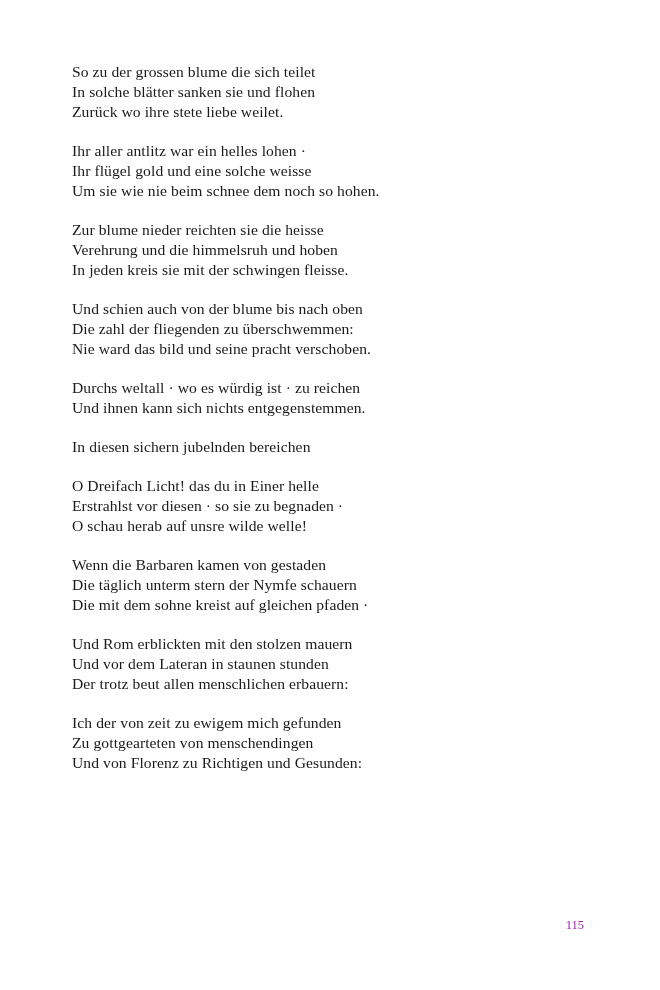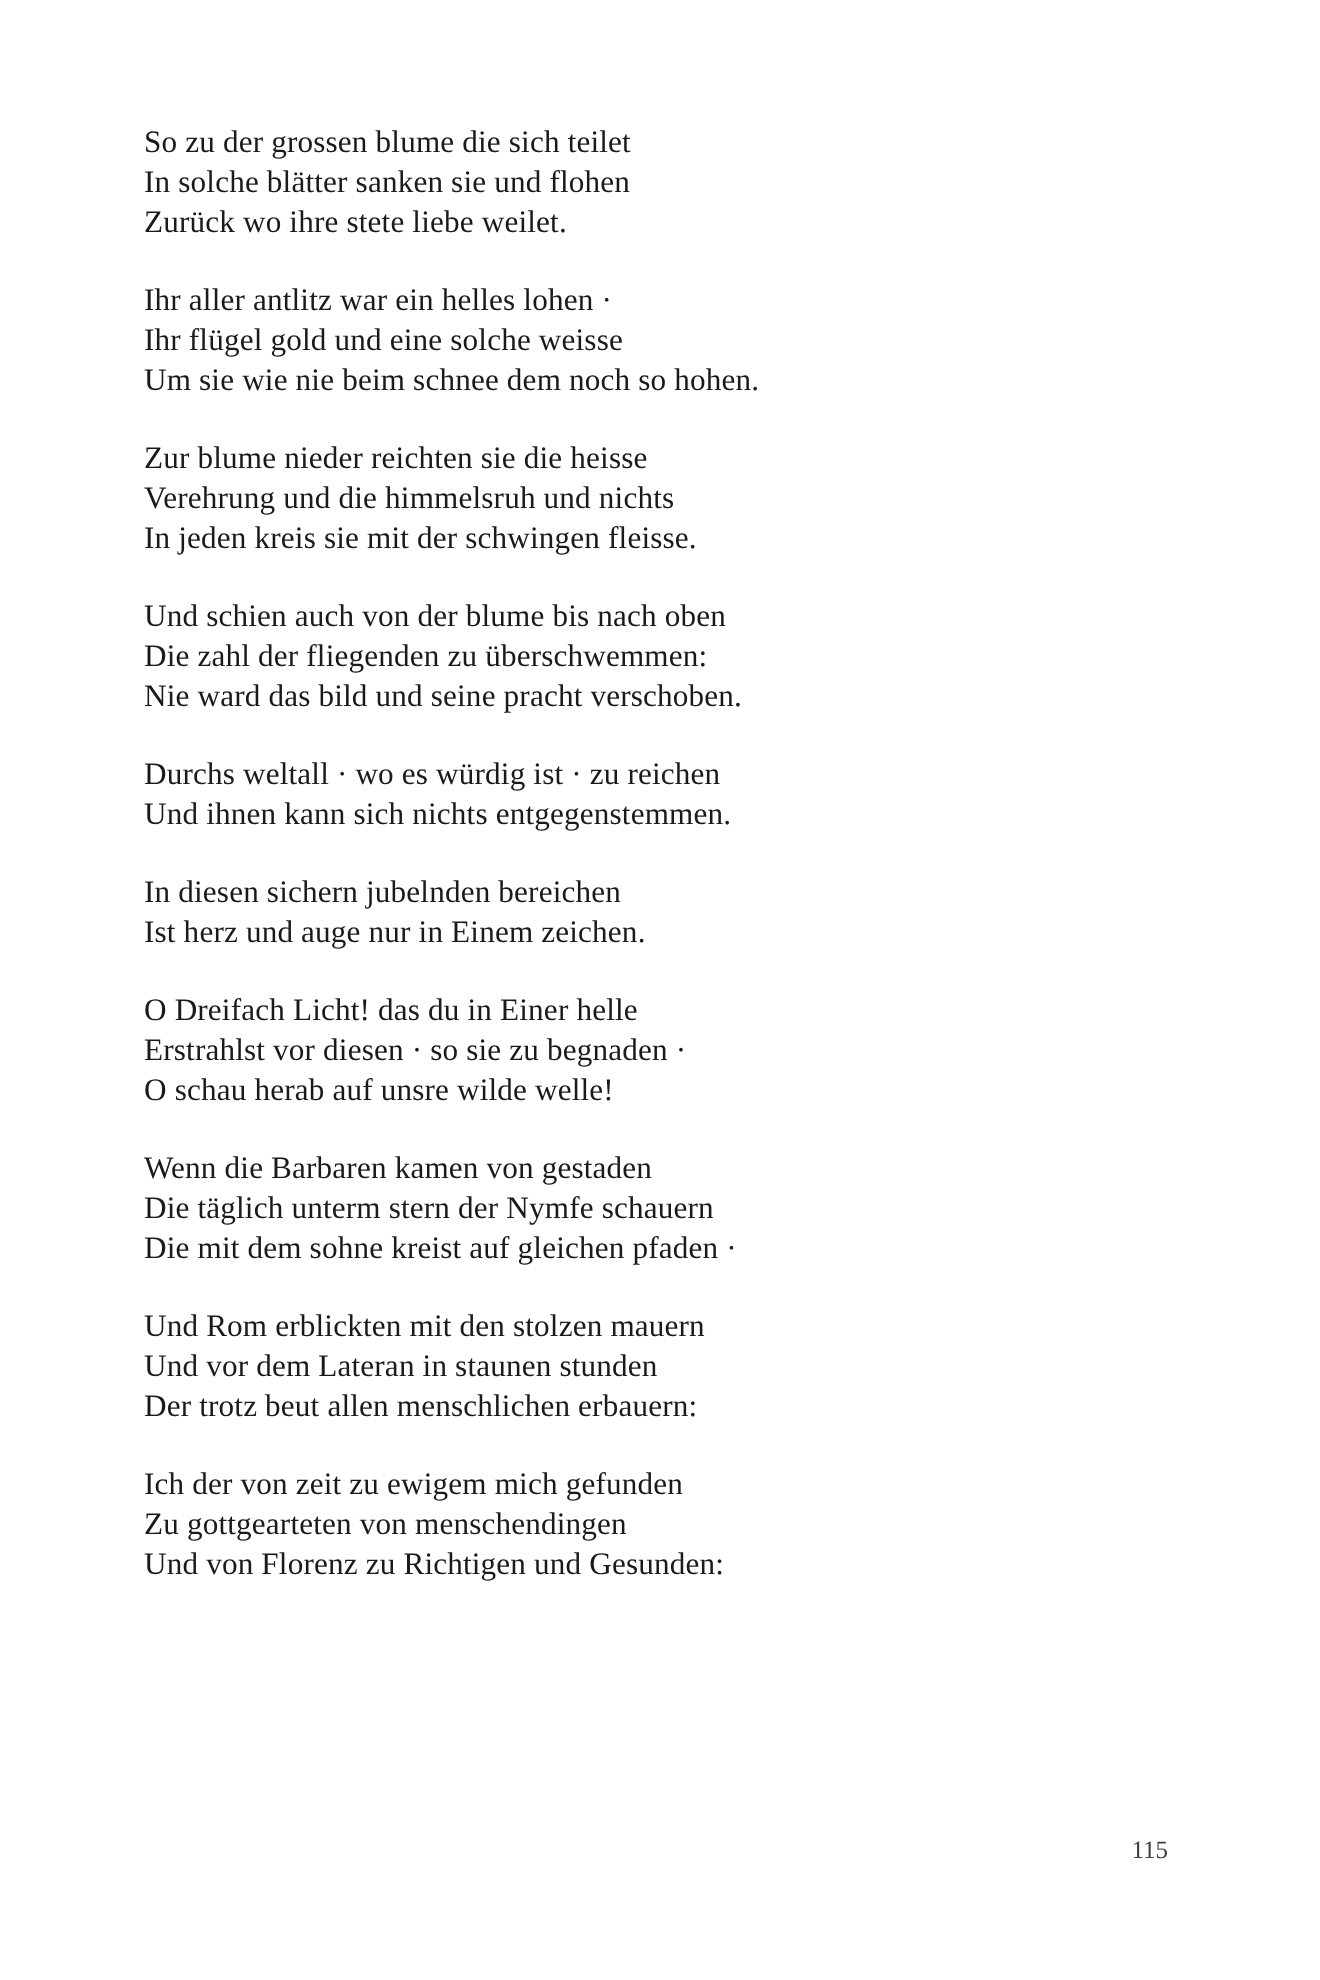--- a/index.html
+++ b/index.html
@@ -42,56 +42,55 @@
     letter-spacing: 0.08px;
     white-space: pre;
     color: #1a1a1a;
   }
   .page-number {
     position: absolute;
     right: 76px;
     top: 918px;
     font-size: 12.5px;
     line-height: 14px;
-    color: #404040;
+    color: #a21caf;
     text-align: center;
   }
 </style>
 </head>
 <body>
 
 <div class="page">
   <div class="poem-body" id="poem-body">
       <div class="stanza">
         <div class="verse-line">So zu der grossen blume die sich teilet</div>
         <div class="verse-line">In solche blätter sanken sie und flohen</div>
         <div class="verse-line">Zurück wo ihre stete liebe weilet.</div>
       </div>
       <div class="stanza">
         <div class="verse-line">Ihr aller antlitz war ein helles lohen ·</div>
         <div class="verse-line">Ihr flügel gold und eine solche weisse</div>
         <div class="verse-line">Um sie wie nie beim schnee dem noch so hohen.</div>
       </div>
       <div class="stanza">
         <div class="verse-line">Zur blume nieder reichten sie die heisse</div>
-        <div class="verse-line">Verehrung und die himmelsruh und nichts</div>
+        <div class="verse-line">Verehrung und die himmelsruh und hoben</div>
         <div class="verse-line">In jeden kreis sie mit der schwingen fleisse.</div>
       </div>
       <div class="stanza">
         <div class="verse-line">Und schien auch von der blume bis nach oben</div>
         <div class="verse-line">Die zahl der fliegenden zu überschwemmen:</div>
         <div class="verse-line">Nie ward das bild und seine pracht verschoben.</div>
       </div>
       <div class="stanza">
         <div class="verse-line">Durchs weltall · wo es würdig ist · zu reichen</div>
         <div class="verse-line">Und ihnen kann sich nichts entgegenstemmen.</div>
       </div>
       <div class="stanza">
         <div class="verse-line">In diesen sichern jubelnden bereichen</div>
-        <div class="verse-line">Ist herz und auge nur in Einem zeichen.</div>
       </div>
       <div class="stanza">
         <div class="verse-line">O Dreifach Licht! das du in Einer helle</div>
         <div class="verse-line">Erstrahlst vor diesen · so sie zu begnaden ·</div>
         <div class="verse-line">O schau herab auf unsre wilde welle!</div>
       </div>
       <div class="stanza">
         <div class="verse-line">Wenn die Barbaren kamen von gestaden</div>
         <div class="verse-line">Die täglich unterm stern der Nymfe schauern</div>
         <div class="verse-line">Die mit dem sohne kreist auf gleichen pfaden ·</div>

